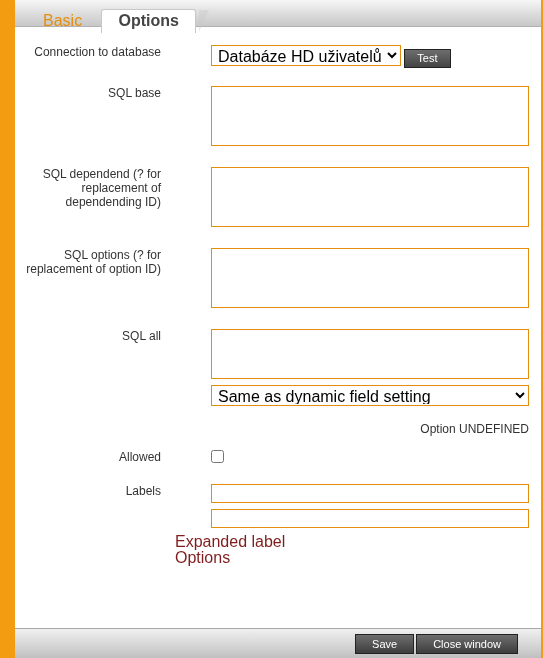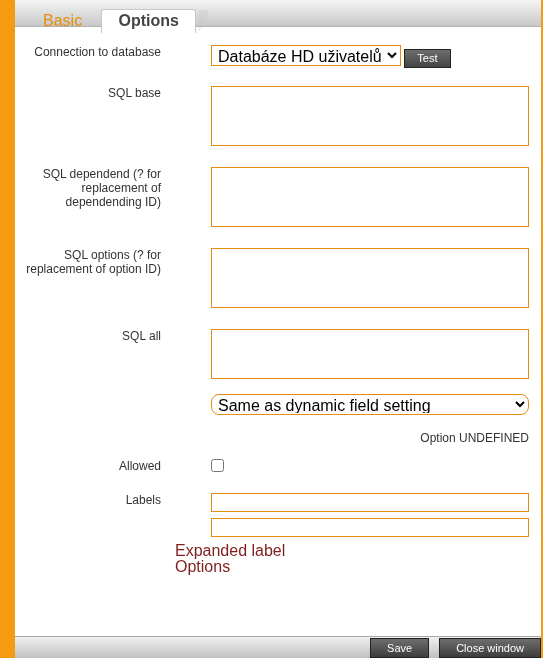--- a/index.html
+++ b/index.html
@@ -106,22 +106,21 @@
   border: 1px solid #e58e0d;
   background: #fff;
   resize: none;
   font-family: inherit;
   font-size: 12px;
   padding: 2px;
 }
 .ta.short { height: 50px; }
 .sel.full {
   width: 100%;
-  margin-top: 12px;
-  border-radius: 8px;
+  margin-top: 3px;
 }
 .txt {
   width: 100%;
   height: 19px;
   border: 1px solid #e58e0d;
   font-family: inherit;
   font-size: 12px;
   padding: 1px 3px;
 }
 .check {
@@ -146,28 +145,28 @@
   color: #7f1d1d;
   font-size: 16px;
   line-height: 16px;
   cursor: pointer;
 }
 
 
 .footer {
   position: absolute;
   left: 0; right: 0; bottom: 0;
-  height: 22px;
+  height: 30px;
   background: linear-gradient(to bottom, #f0f0f0 0%, #cfcfcf 70%, #bfbfbf 100%);
   border-top: 1px solid #a8a8a8;
   display: flex;
   justify-content: flex-end;
   align-items: center;
-  padding-right: 0;
-  gap: 10px;
+  padding-right: 23px;
+  gap: 2px;
 }
 .btn-footer {
   padding: 3px 16px;
   font-size: 11px;
   background: linear-gradient(to bottom, #6e6e6e, #3d3d3d);
   color: #fff;
   border: 1px solid #222;
   cursor: pointer;
 }
 </style>

